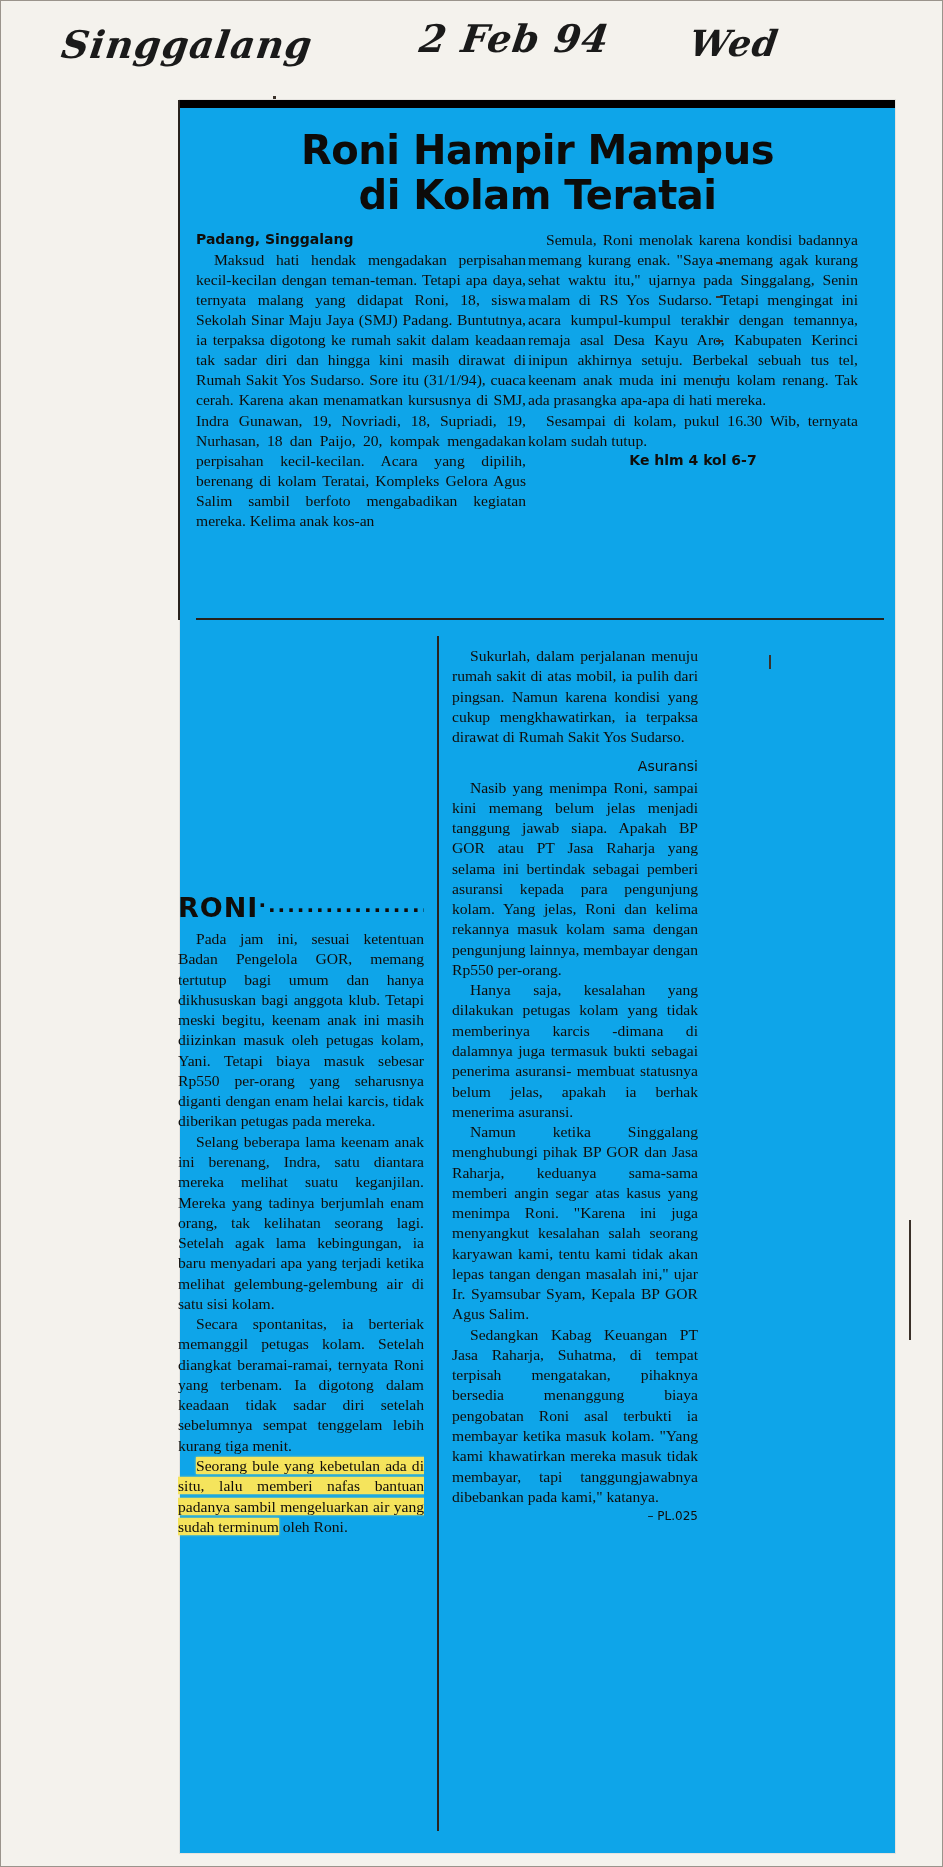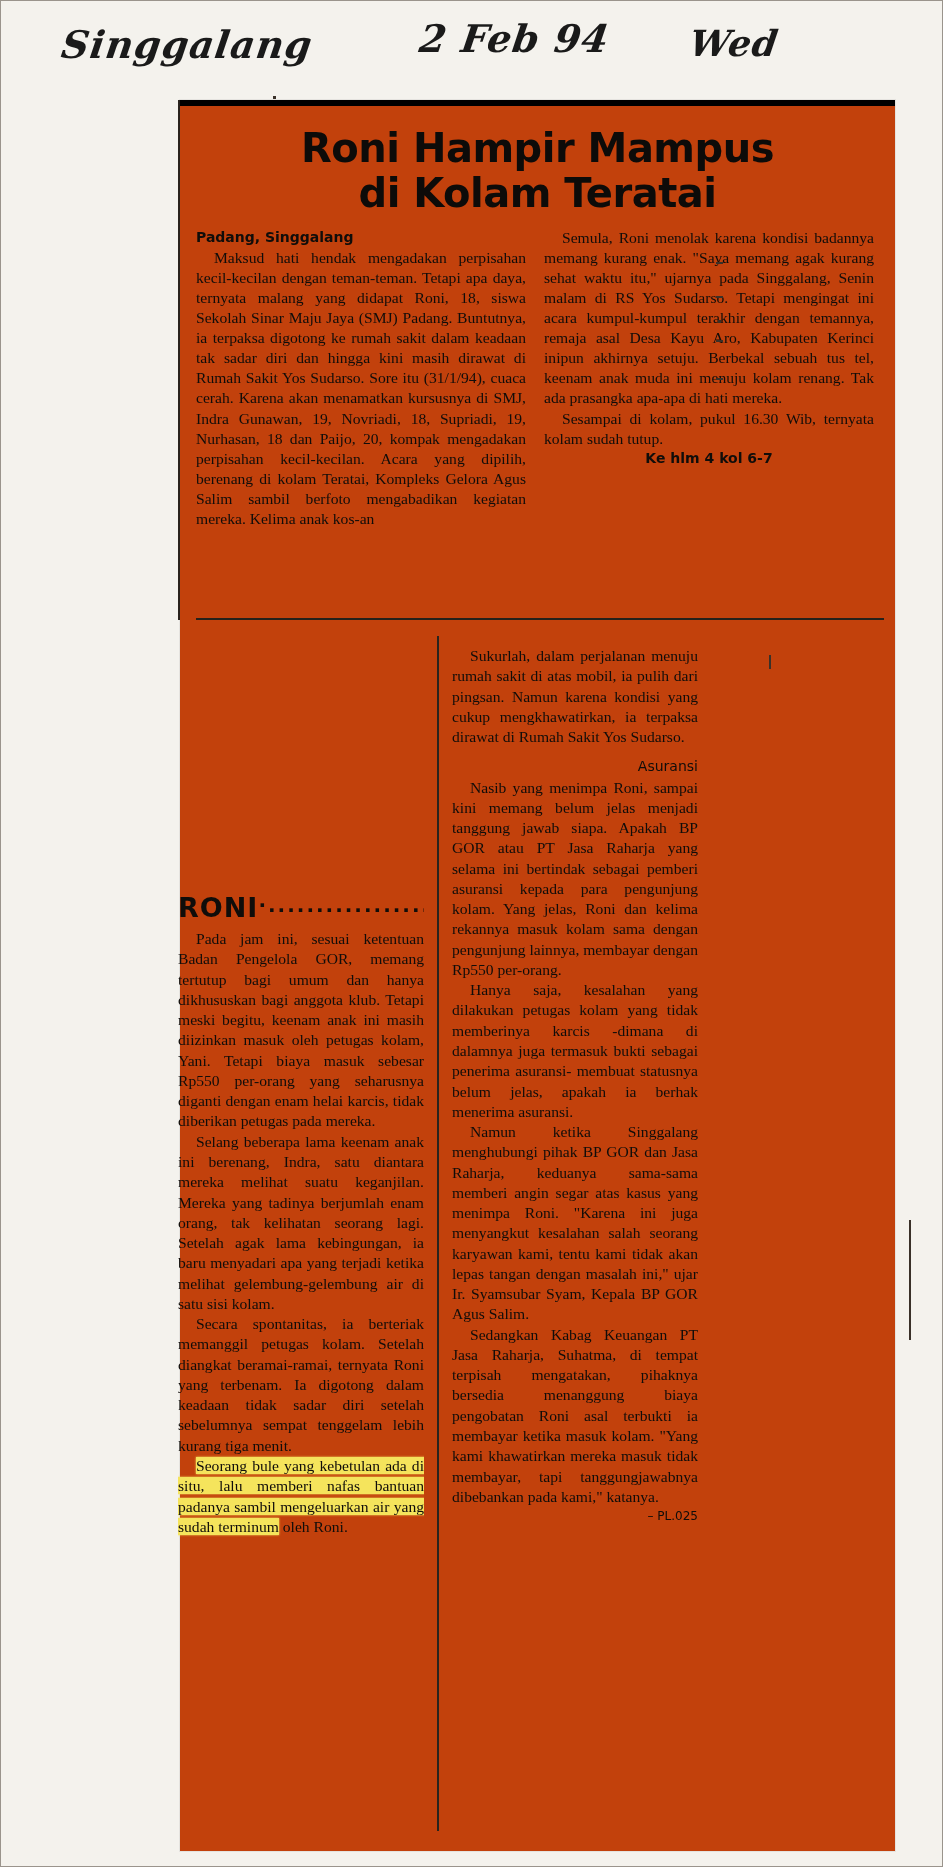--- a/index.html
+++ b/index.html
@@ -28,42 +28,42 @@
     letter-spacing:1px;
     transform:skewX(-8deg);
   }
   .hw-paper{left:62px;top:14px;font-size:38px;}
   .hw-date{left:420px;top:8px;font-size:38px;}
   .hw-day{left:690px;top:14px;font-size:36px;}
 
   .clip{
     position:absolute;
     left:180px;top:100px;width:715px;height:1745px;
-    background:#c2410c;
-    border-top:6px solid #000000;
+    background:#0ea5e9;
+    border-top:8px solid #000000;
     box-shadow:0 0 0 1px rgba(0,0,0,0.06);
   }
   .rule-left{
     position:absolute;left:178px;top:100px;width:2px;height:520px;background:#2a241e;
   }
   .headline{
     text-align:center;
     font-family:"DejaVu Sans", sans-serif;
     font-weight:bold;
     font-size:40px;
     line-height:1.12;
     letter-spacing:-0.5px;
     padding:20px 16px 6px 16px;
     color:#0d0b09;
   }
   .headline .l2{display:block;}
 
   .cols{
     display:flex;
-    gap:18px;
+    gap:2px;
     padding:6px 16px 0 16px;
   }
   .col{
     width:330px;
     font-size:15.6px;
     line-height:1.29;
     text-align:justify;
     hyphens:auto;
   }
   .col p{margin:0 0 0 0; text-indent:18px;}

